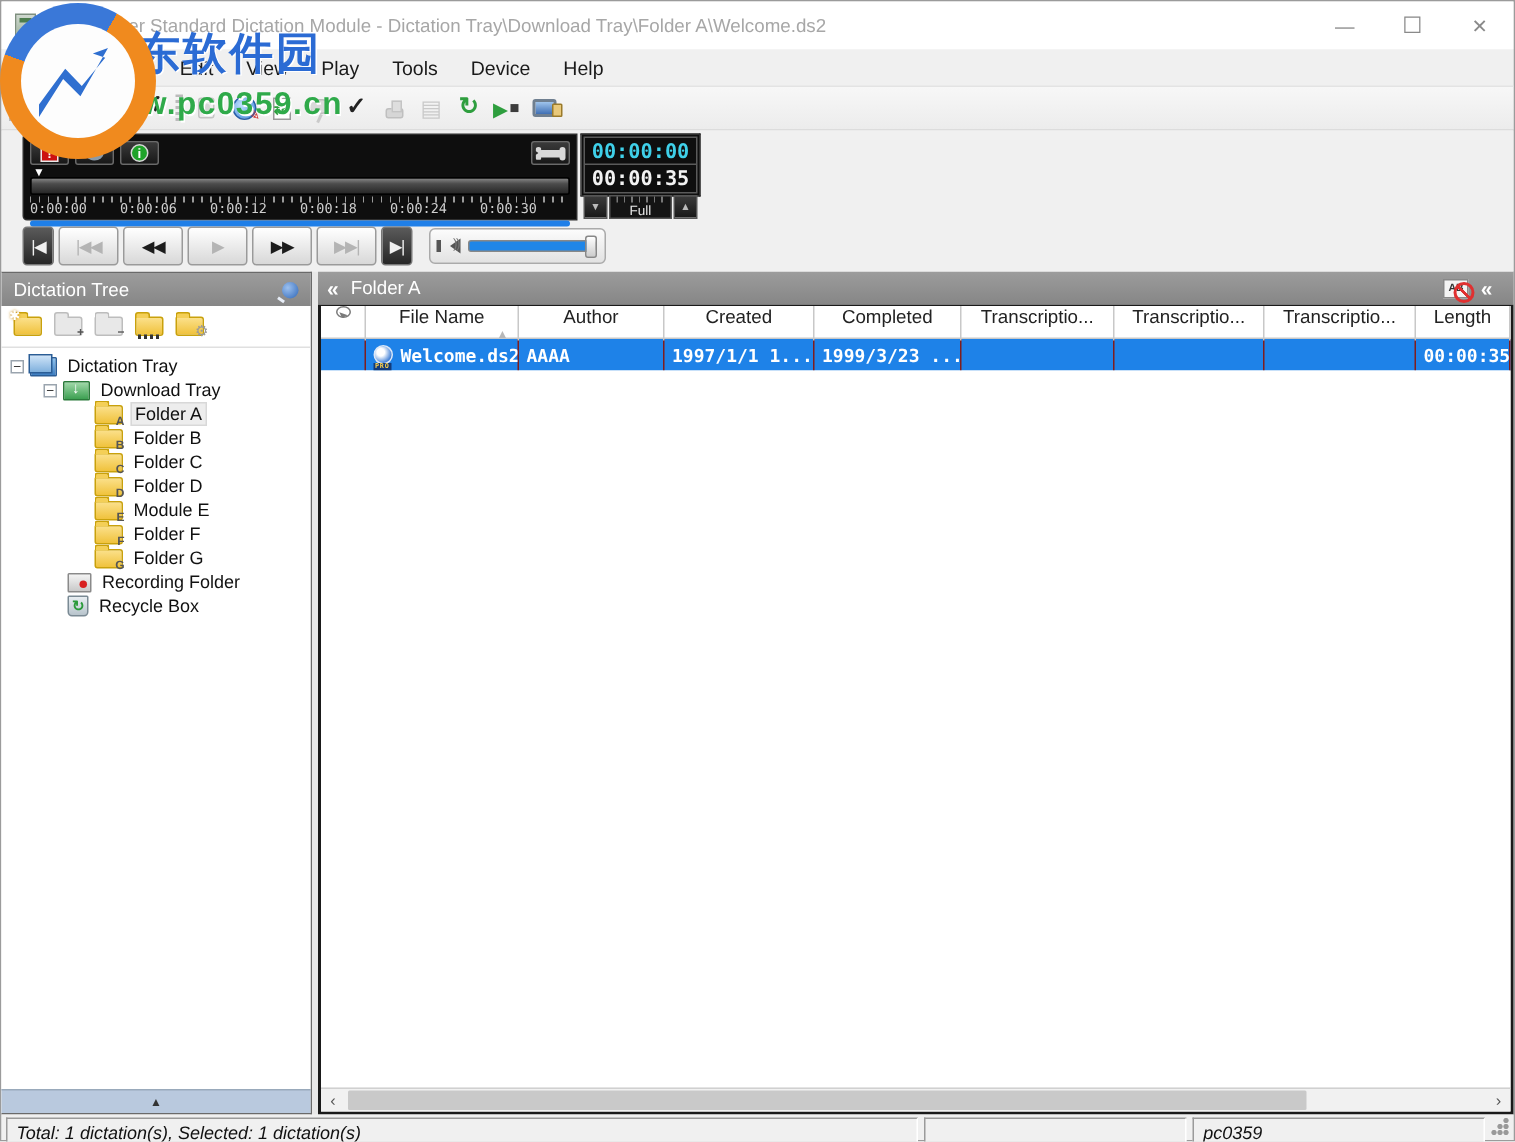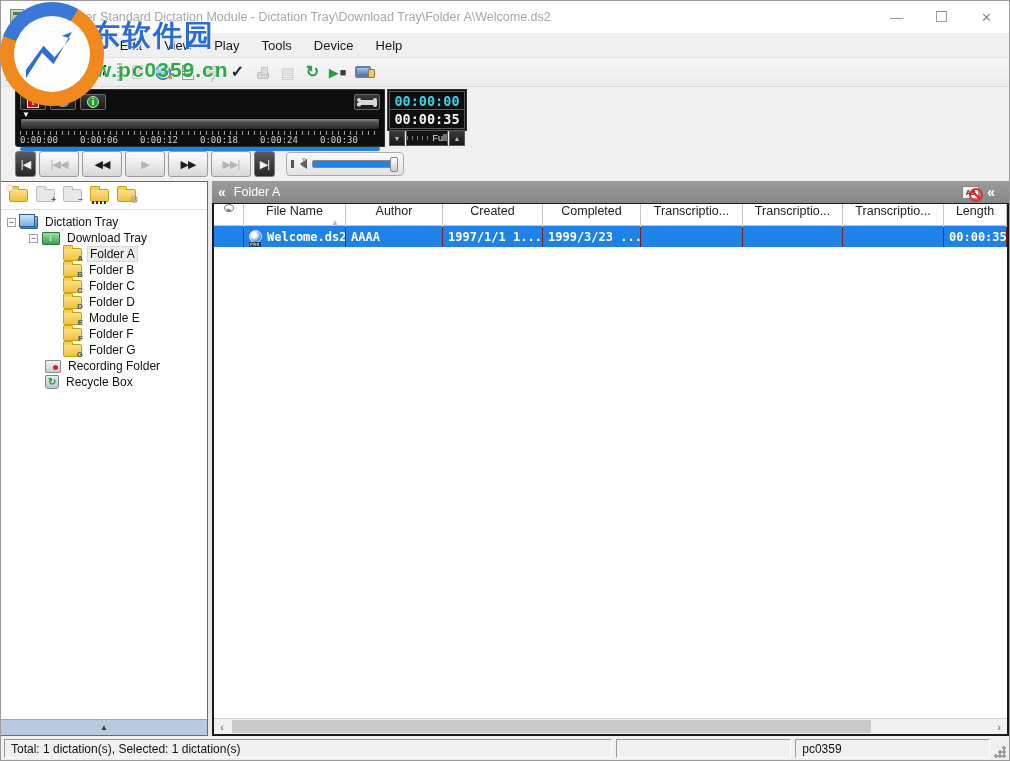--- a/index.html
+++ b/index.html
@@ -67,21 +67,21 @@
   .ruler-labels { display:flex; height:11px; }
   .ruler-label { flex:1; font-family:"DejaVu Sans Mono", monospace; font-size:9px; color:#cfcfcf; }
   .ruler-blue { height:4px; background:#1f7fe8; margin-top:1px; border-radius:2px; }
   .time-panel { position:absolute; left:386px; top:2px; width:80px; height:42px; background:#0e0e0e; border:1px solid #2d2d2d; border-left:1px solid #444; }
   .time-box { border:1px solid #5a5a5a; margin:1px; }
   .time-row { height:18px; display:flex; align-items:center; justify-content:center; font-family:"DejaVu Sans Mono", monospace; font-size:13.5px; font-weight:bold; }
   .time-cur { color:#3fd0e9; border-bottom:1px solid #5a5a5a; }
   .time-total { color:#f2f2f2; }
   .full-row { height:16px; display:flex; align-items:stretch; gap:1px; margin:0 1px; }
   .full-btn { width:16px; background:linear-gradient(#3a3a3a,#181818); border:1px solid #555; color:#bbb; font-size:7px; display:flex; align-items:center; justify-content:center; }
-  .full-mid { flex:1; border:1px solid #555; color:#e8e8e8; font-size:9px; display:flex; flex-direction:row; align-items:center; justify-content:flex-end; background:#141414; }
+  .full-mid { flex:1; border:1px solid #555; color:#e8e8e8; font-size:9px; display:flex; flex-direction:column; align-items:center; justify-content:flex-end; background:#141414; }
   .full-mid .mini-ticks { width:80%; height:4px; background:repeating-linear-gradient(90deg,#777 0 1px,transparent 1px 5px); }
   .transport { position:absolute; left:14px; top:64px; display:flex; align-items:center; gap:3px; }
   .t-btn { height:26px; border-radius:3px; display:flex; align-items:center; justify-content:center; font-size:11px; letter-spacing:-1px; }
   .t-small { width:21px; background:linear-gradient(#5a5a5a,#262626); border:1px solid #777; color:#f0f0f0; }
   .t-wide { width:40px; background:linear-gradient(#ffffff,#d8d8d8); border:1px solid #9a9a9a; }
   .t-on { color:#1c1c1c; } .t-off { color:#b4b4b4; }
   .vol-group { margin-left:8px; width:118px; height:24px; background:linear-gradient(#fcfcfc,#e2e2e2); border:1px solid #aaa; border-radius:4px; display:flex; align-items:center; padding:0 6px; gap:5px; }
   .speaker { width:0; height:0; border:5px solid transparent; border-right:7px solid #555; position:relative; margin-left:2px; }
   .speaker::before { content:""; position:absolute; left:-9px; top:-4px; width:3px; height:8px; background:#555; }
   .speaker::after { content:"))"; position:absolute; left:2px; top:-7px; color:#777; font-size:9px; letter-spacing:-1px; }
@@ -137,21 +137,21 @@
   .data-row .cell { display:flex; align-items:center; padding:0 5px; border-right:1px solid #7f1d1d; overflow:hidden; white-space:nowrap; }
   .file-icon { width:13px; height:13px; border-radius:50%; background:radial-gradient(circle at 35% 35%, #ffffff 25%, #4a86d8 70%, #1a4a9a); border:1px solid #dde8f8; position:relative; margin-right:5px; flex:0 0 auto; }
   .file-icon .pro { position:absolute; left:-1px; bottom:-5px; background:#123a7a; color:#ffd24a; font-size:4.5px; font-weight:bold; padding:0 1px; letter-spacing:0.5px; }
   .list-filler { flex:1; background:#fff; }
   .hscroll { height:16px; background:#f1f1f1; display:flex; align-items:center; flex:0 0 auto; border-top:1px solid #d0d0d0; }
   .hs-arrow { width:16px; text-align:center; color:#555; font-size:11px; }
   .hs-track { flex:1; height:100%; position:relative; }
   .hs-thumb { position:absolute; left:2px; top:1px; height:13px; width:84%; background:#c9c9c9; border-radius:1px; }
 
   
-  .statusbar { height:24px; background:#f0f0f0; display:flex; align-items:flex-end; padding:2px 3px; gap:4px; flex:0 0 auto; }
+  .statusbar { height:17px; background:#f0f0f0; display:flex; align-items:flex-start; padding:2px 3px; gap:4px; flex:0 0 auto;font-style:italic; }
   .sb-cell { height:19px; border:1px solid; border-color:#9a9a9a #ffffff #ffffff #9a9a9a; display:flex; align-items:center; padding:0 6px; font-size:12px; color:#111; background:#f0f0f0; }
   .sb-1 { width:612px; } .sb-2 { width:176px; } .sb-3 { width:196px; }
   .sb-grip { margin-left:auto; width:12px; height:12px; background:
       radial-gradient(circle at 10px 2px, #999 1.5px, transparent 2px),
       radial-gradient(circle at 6px 6px, #999 1.5px, transparent 2px),
       radial-gradient(circle at 10px 6px, #999 1.5px, transparent 2px),
       radial-gradient(circle at 2px 10px, #999 1.5px, transparent 2px),
       radial-gradient(circle at 6px 10px, #999 1.5px, transparent 2px),
       radial-gradient(circle at 10px 10px, #999 1.5px, transparent 2px); }
 
@@ -302,20 +302,24 @@
         <div class="vol-track">
           <div class="vol-handle"></div>
         </div>
       </div>
     </div>
   </div>
 
   <div class="main">
 
     <div class="tree-panel">
+      <div class="panel-header">
+        <span>Dictation Tree</span>
+        <span class="pin-icon"></span>
+      </div>
       <div class="tree-toolbar">
         <span class="folder">
             <span class="f-sparkle">✱</span>
           </span>
         <span class="folder disabled">
             <span class="f-badge">+</span>
           </span>
         <span class="folder disabled">
             <span class="f-badge">−</span>
           </span>

